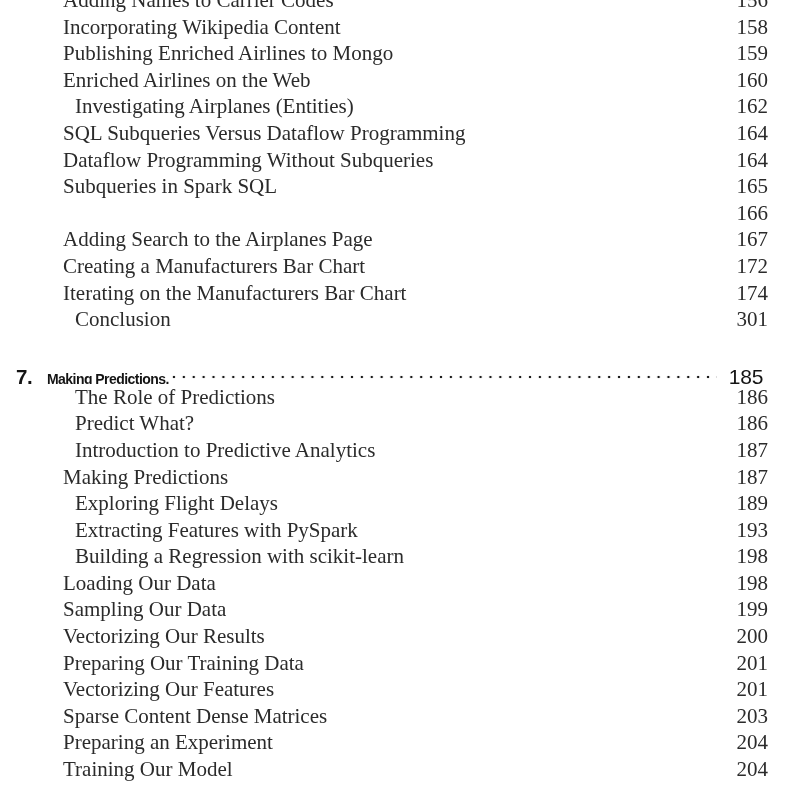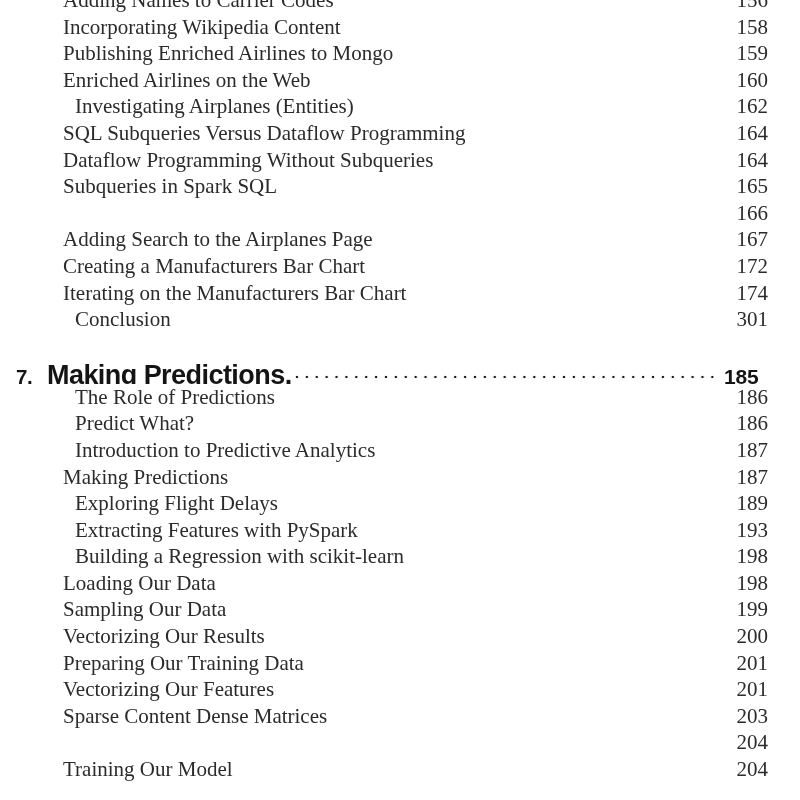--- a/index.html
+++ b/index.html
@@ -83,21 +83,21 @@
     width: 31px;
     padding-left: 16px;
     box-sizing: content-box;
     font-size: 20.5px;
     font-weight: bold;
     letter-spacing: -0.3px;
   }
 
   .chapter-title {
     flex: 0 0 auto;
-    font-size: 27px;
+    font-size: 14px;
     font-weight: bold;
     letter-spacing: -0.55px;
   }
 
   .chapter-leader {
     flex: 1 1 auto;
     min-width: 6px;
     overflow: hidden;
     position: relative;
     height: 30px;
@@ -111,22 +111,22 @@
     height: 4px;
     background-image: radial-gradient(circle, #1a1a1a 1.25px, rgba(0,0,0,0) 1.6px);
     background-size: 9.9px 4px;
     background-repeat: repeat-x;
     background-position: left bottom;
   }
 
   .chapter-page {
     flex: 0 0 auto;
     font-size: 21px;
-    font-weight: bold;
-    text-align: left;
+    font-weight: normal;
+    text-align: center;
     min-width: 44px;
     letter-spacing: -0.2px;
     padding-left: 7px;
   }
 </style>
 </head>
 <body>
 
 <div id="toc-page">
     <div class="toc-entry level-2">
@@ -260,20 +260,21 @@
       <span class="entry-title">Vectorizing Our Features</span>
       <span class="entry-leader"></span>
       <span class="entry-page">201</span>
     </div>
     <div class="toc-entry level-2">
       <span class="entry-title">Sparse Content Dense Matrices</span>
       <span class="entry-leader"></span>
       <span class="entry-page">203</span>
     </div>
     <div class="toc-entry level-2">
+      <span class="entry-title">Preparing an Experiment</span>
       <span class="entry-leader"></span>
       <span class="entry-page">204</span>
     </div>
     <div class="toc-entry level-2">
       <span class="entry-title">Training Our Model</span>
       <span class="entry-leader"></span>
       <span class="entry-page">204</span>
     </div>
   </div>
 

